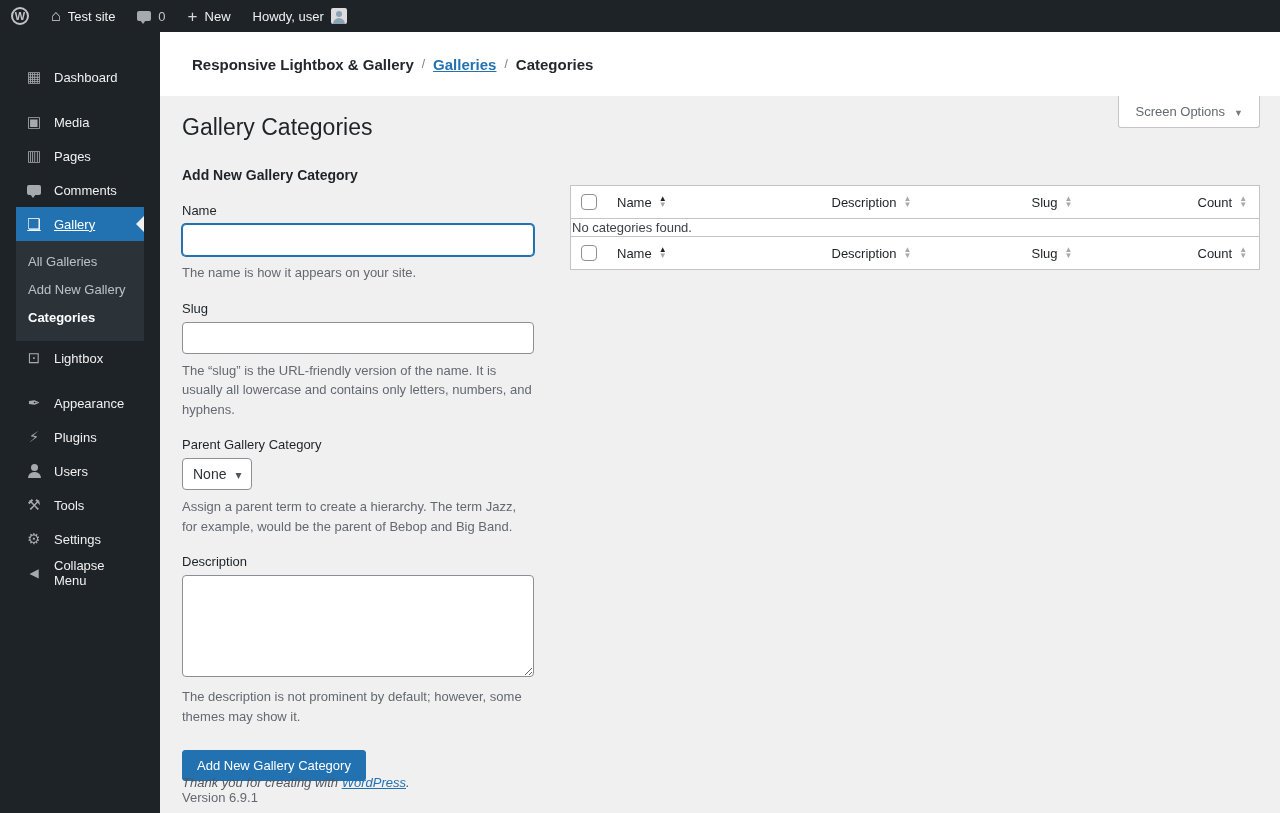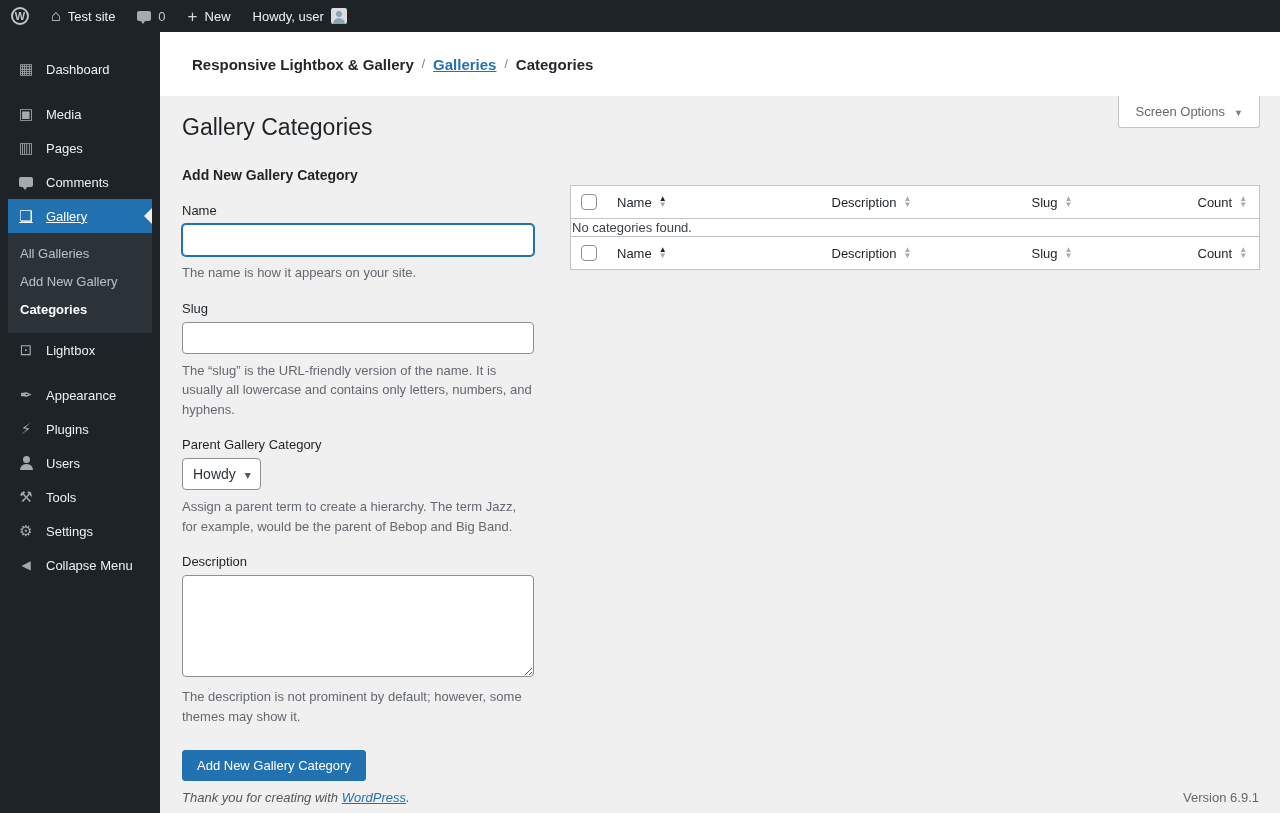--- a/index.html
+++ b/index.html
@@ -26,21 +26,21 @@
   .avatar { width:16px; height:16px; border-radius:2px; background:#dcdcde; position:relative; overflow:hidden; display:inline-block; }
   .avatar::before { content:""; position:absolute; top:3px; left:5px; width:6px; height:6px; border-radius:50%; background:#8ca3b5; }
   .avatar::after { content:""; position:absolute; top:10px; left:2px; width:12px; height:8px; border-radius:6px 6px 0 0; background:#8ca3b5; }
 
   
   .wrap { display:flex; height:781px; }
   .sidebar { width:160px; flex:none; background:#1d2327; }
   .main { flex:1; display:flex; flex-direction:column; background:#f0f0f1; min-width:0; }
 
   
-  .menu { list-style:none; margin:8px; padding:12px 0 0; }
+  .menu { list-style:none; margin:16px; padding:12px 0 0; }
   .menu-item { height:34px; display:flex; align-items:center; gap:10px; padding:0 8px; position:relative; cursor:pointer; }
   .micon { width:20px; flex:none; display:flex; align-items:center; justify-content:center; font-size:15px; color:#a7aaad; }
   .mlabel { color:#f0f0f1; }
   .menu-item.active { background:#2271b1; }
   .menu-item.active .micon, .menu-item.active .mlabel { color:#fff;text-decoration:underline; }
   .menu-item.active::after { content:""; position:absolute; right:0; top:50%; margin-top:-8px; border:8px solid transparent; border-right-color:#f0f0f1; }
   .msep { height:11px; }
   .submenu { list-style:none; margin:0; padding:6px 0 10px; background:#2c3338; }
   .submenu li { height:28px; display:flex; align-items:center; padding:0 12px; color:rgba(240,246,252,.72); cursor:pointer; }
   .submenu li.current { color:#fff; font-weight:700; }
@@ -96,21 +96,21 @@
   .col-desc { width:200px; } .col-slug { width:166px; } .col-count { width:72px; }
   input[type=checkbox] { appearance:none; -webkit-appearance:none; width:16px; height:16px; border:1px solid #8c8f94; border-radius:4px; background:#fff; margin:0; cursor:pointer; display:block; }
   .col-link { color:#1d2327; display:inline-flex; align-items:center; cursor:pointer; }
   .sort { display:inline-flex; flex-direction:column; margin-left:7px; }
   .sort span { font-size:8px; line-height:6px; color:#a7aaad; }
   .sort span.on { color:#1d2327; }
   .arr-up::before { content:"▲"; }
   .arr-down::before { content:"▼"; }
 
   
-  .footer { position:absolute; bottom:8px; left:22px; right:21px; display:flex; justify-content:space-between; align-items:baseline; }
+  .footer { position:absolute; bottom:8px; left:22px; right:21px; display:flex; justify-content:space-between; align-items:baseline;flex-direction:column; }
   .thanks { font-style:italic; color:#50575e; }
   .thanks a { color:#2271b1; text-decoration:underline; font-style:italic; cursor:pointer; }
   .version { color:#646970; }
 </style>
 </head>
 <body>
 
 <div class="adminbar">
   <div class="ab-left">
     <a class="ab-item">
@@ -231,21 +231,21 @@
 
           <div class="field">
             <label>Slug</label>
             <input class="text-input" type="text" value="" style="">
             <p class="help">The “slug” is the URL-friendly version of the name. It is usually all lowercase and contains only letters, numbers, and hyphens.</p>
           </div>
 
           <div class="field">
             <label>Parent Gallery Category</label>
             <div class="select-wrap">
-              <span>Howdy</span>
+              <span>None</span>
               <span class="select-arrow"></span>
             </div>
             <p class="help">Assign a parent term to create a hierarchy. The term Jazz, for example, would be the parent of Bebop and Big Band.</p>
           </div>
 
           <div class="field">
             <label>Description</label>
             <textarea class="textarea" style=""></textarea>
             <p class="help">The description is not prominent by default; however, some themes may show it.</p>
           </div>

